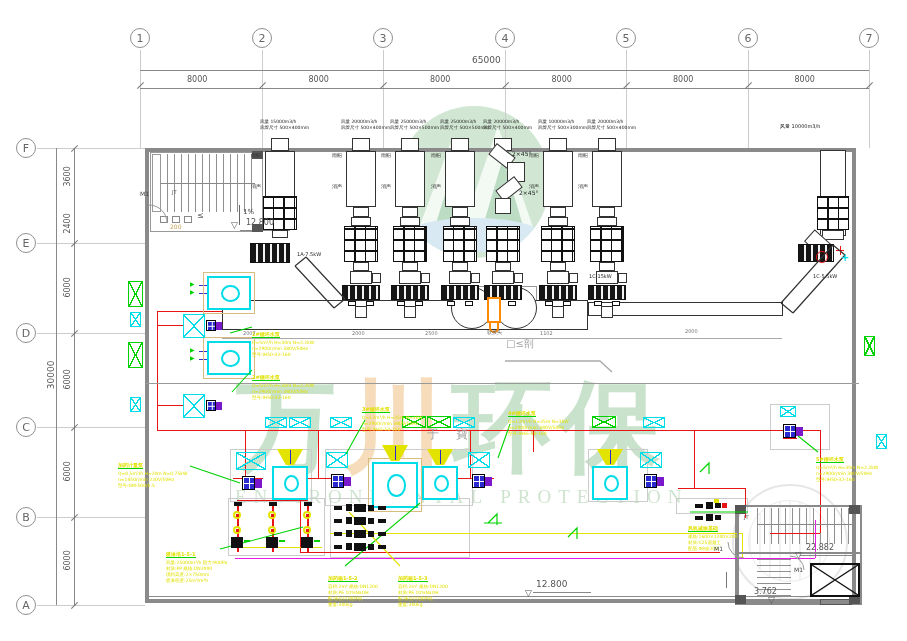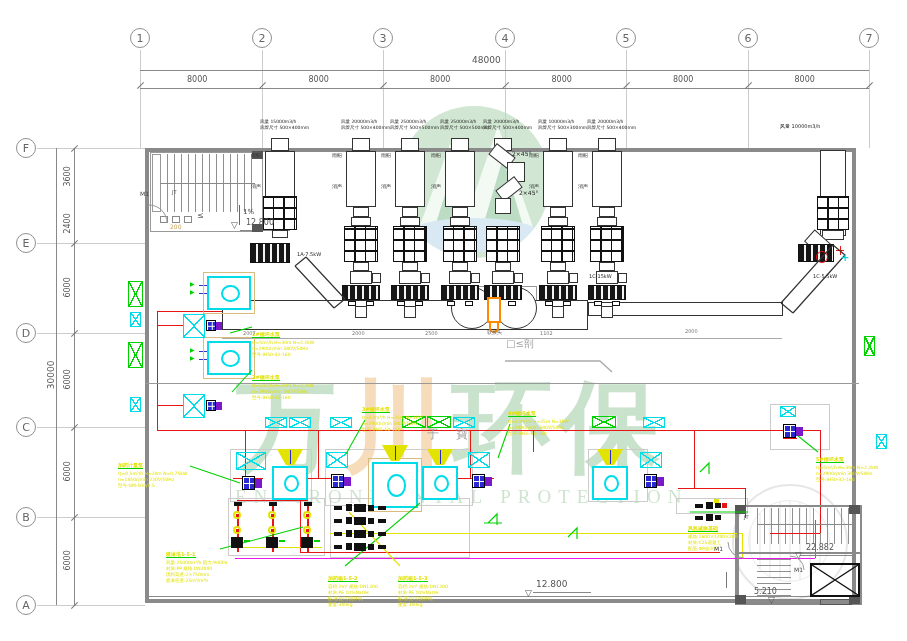--- a/index.html
+++ b/index.html
@@ -109,21 +109,21 @@
       <line x1="510" y1="424" x2="498" y2="458" stroke="#00d200" stroke-width="1.1"></line>
       <line x1="818" y1="452" x2="798" y2="436" stroke="#00d200" stroke-width="1.1"></line>
       <line x1="220" y1="549" x2="303" y2="527" stroke="#00d200" stroke-width="1.1"></line>
       <line x1="345" y1="566" x2="420" y2="503" stroke="#00d200" stroke-width="1.1"></line>
       <line x1="400" y1="566" x2="349" y2="512" stroke="#e3e300" stroke-width="1.1"></line>
       <line x1="690" y1="512" x2="748" y2="512" stroke="#00d200" stroke-width="1.1"></line>
     </svg>
 
 <div class=" abs" style="left:140px;top:70px;width:729px;height:1px;background:#888;z-index:1"></div>
     <div class=" abs" style="left:140px;top:88px;width:729px;height:1px;background:#888;z-index:1"></div>
-    <div class="t abs" style="left:472px;top:56px;font-size:9px;color:#555;z-index:7;">48000</div>
+    <div class="t abs" style="left:472px;top:56px;font-size:9px;color:#555;z-index:7;">65000</div>
     <div class="bubble abs" style="left:130px;top:28px;width:20px;height:20px;">1</div>
     <div class=" abs" style="left:140px;top:50px;width:1px;height:98px;background:#ccc"></div>
     <div class=" abs" style="left:136px;top:85px;width:9px;height:1px;background:#777;transform:rotate(-45deg);z-index:2"></div>
     <div class="t abs" style="left:187px;top:76px;font-size:8px;color:#555;z-index:7;">8000</div>
     <div class="bubble abs" style="left:252px;top:28px;width:20px;height:20px;">2</div>
     <div class=" abs" style="left:262px;top:50px;width:1px;height:98px;background:#ccc"></div>
     <div class=" abs" style="left:258px;top:85px;width:9px;height:1px;background:#777;transform:rotate(-45deg);z-index:2"></div>
     <div class="t abs" style="left:308.5px;top:76px;font-size:8px;color:#555;z-index:7;">8000</div>
     <div class="bubble abs" style="left:373px;top:28px;width:20px;height:20px;">3</div>
     <div class=" abs" style="left:383px;top:50px;width:1px;height:98px;background:#ccc"></div>
@@ -482,21 +482,21 @@
     <div class="ann abs" style="left:398px;top:565px;width:90px;height:30px;"><div class="ti">加药箱1-5-3</div><div class="ln">容积:2m³ 规格:DN1200</div><div class="ln">材质:PE 10%NaOH</div><div class="ln">配:液位计/搅拌机</div><div class="ln">重量:300kg</div></div>
     <div class="ann abs" style="left:688px;top:515px;width:90px;height:30px;"><div class="ti">风机减振基础</div><div class="ln">规格:1600×1200×200</div><div class="ln">材质:C25混凝土</div><div class="ln">配筋:Φ8@200</div></div>
     <div class="t abs" style="left:140px;top:191px;font-size:6px;color:#444;z-index:7;">M1</div>
     <div class="t abs" style="left:172px;top:190px;font-size:5px;color:#555;z-index:7;">JT</div>
     <div class="t abs" style="left:197px;top:212px;font-size:8px;color:#666;z-index:7;">≤</div>
     <div class="t abs" style="left:170px;top:224px;font-size:6px;color:#c8a25a;z-index:7;">200</div>
     <div class="t abs" style="left:243px;top:209px;font-size:7px;color:#444;z-index:7;">1%</div>
     <div class="t abs" style="left:246px;top:219px;font-size:8px;color:#555;z-index:7;">12.800</div>
     <div class="t abs" style="left:536px;top:580px;font-size:9px;color:#555;z-index:7;">12.800</div>
     <div class="t abs" style="left:806px;top:544px;font-size:8px;color:#555;z-index:7;">22.882</div>
-    <div class="t abs" style="left:754px;top:588px;font-size:8px;color:#555;z-index:7;">5.210</div>
+    <div class="t abs" style="left:754px;top:588px;font-size:8px;color:#555;z-index:7;">3.762</div>
     <div class="t abs" style="left:714px;top:546px;font-size:6px;color:#444;z-index:7;">M1</div>
     <div class="t abs" style="left:794px;top:567px;font-size:6px;color:#444;z-index:7;">M1</div>
     <div class="t abs" style="left:744px;top:515px;font-size:5px;color:#555;z-index:7;">JT</div>
     <div class="t abs" style="left:297px;top:252px;font-size:5px;color:#222;z-index:7;">1A-7.5kW</div>
     <div class="t abs" style="left:589px;top:274px;font-size:5px;color:#222;z-index:7;">1C-15kW</div>
     <div class="t abs" style="left:813px;top:274px;font-size:5px;color:#222;z-index:7;">1C-5.5kW</div>
     <div class="t abs" style="left:780px;top:124px;font-size:5px;color:#222;z-index:7;">风量 10000m3/h</div>
     <div class="t abs" style="left:487px;top:330px;font-size:5px;color:#666;z-index:7;">软接头</div>
     <div class="t abs" style="left:506px;top:338px;font-size:10px;color:#9c9c9c;z-index:7;">□≤剖</div>
     <div class="t abs" style="left:427px;top:428px;font-size:12px;color:#9c9c9c;z-index:7;">于</div>

